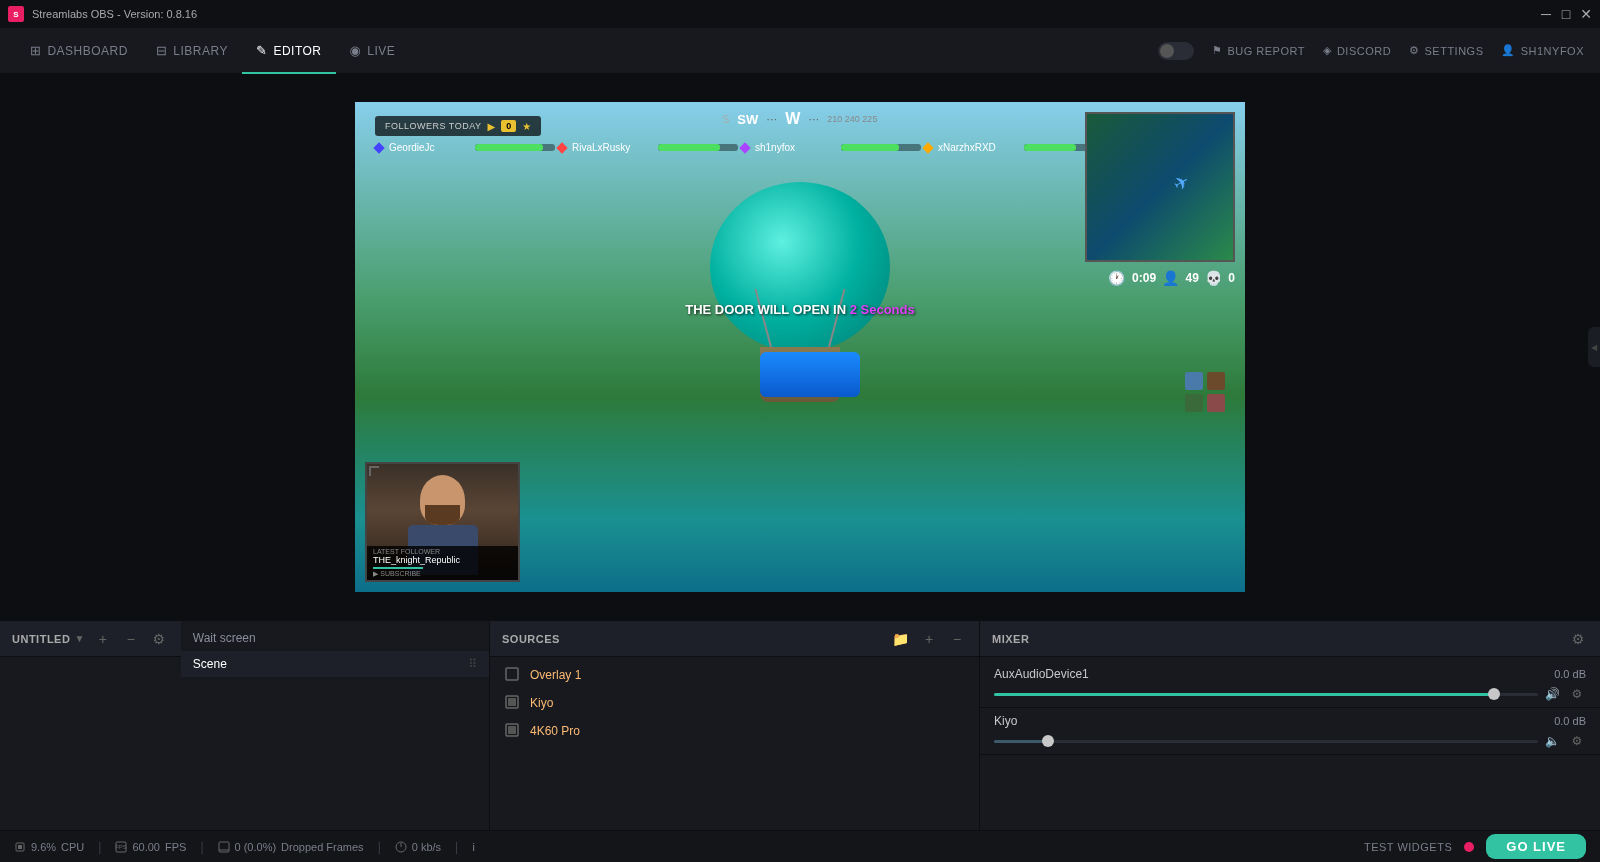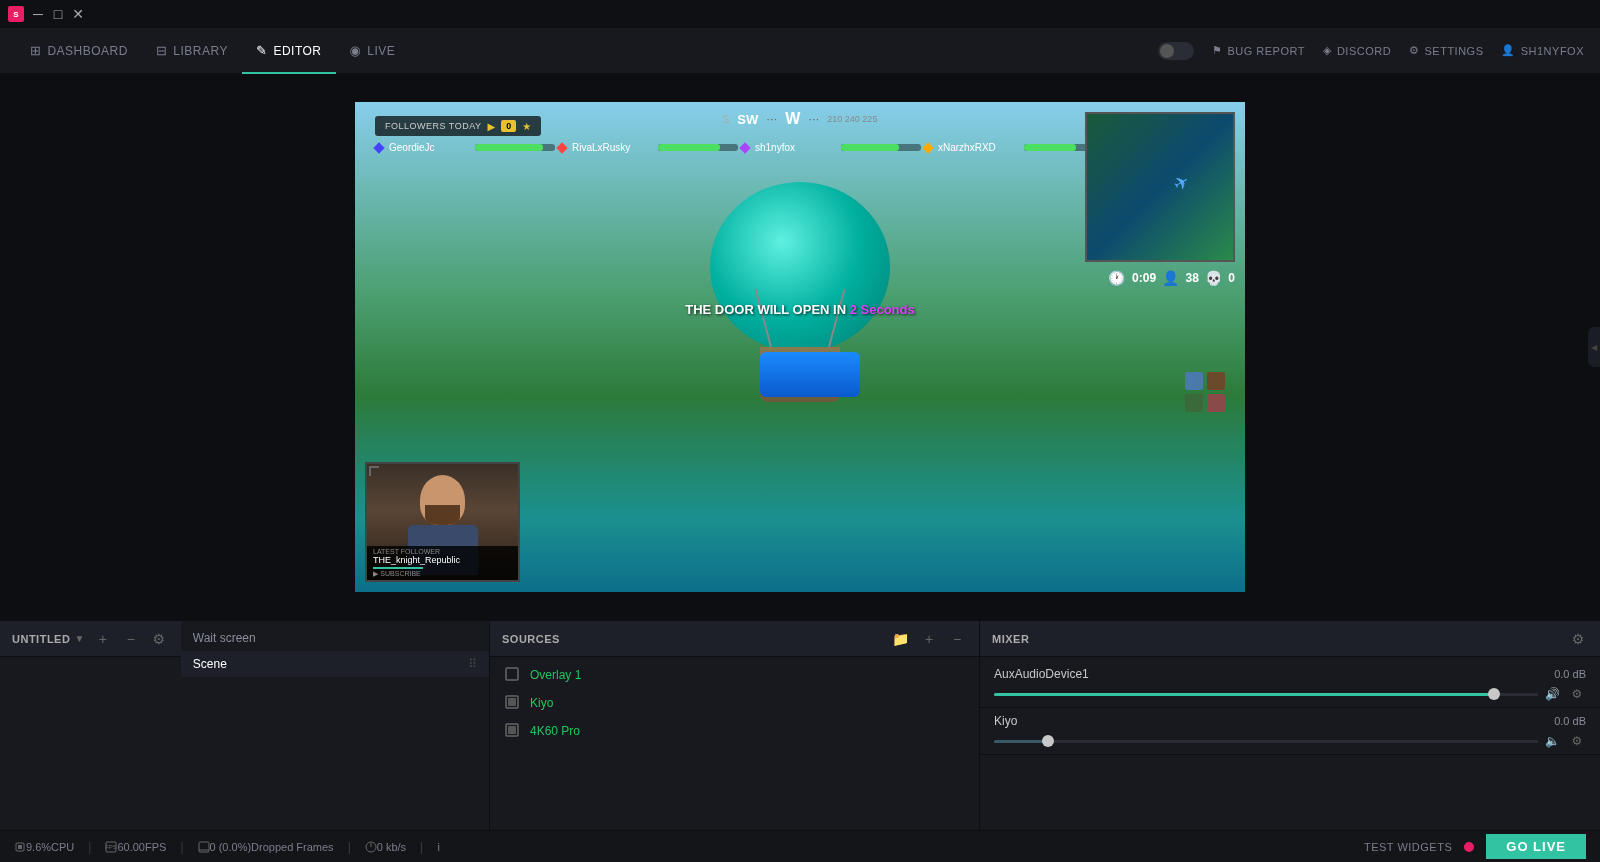--- a/index.html
+++ b/index.html
@@ -459,21 +459,21 @@
     #sources-panel {
       width: 490px;
       display: flex;
       flex-direction: column;
       border-right: 1px solid #0d0e11;
       flex-shrink: 0;
     }
     .source-item {
       padding: 6px 14px;
       cursor: pointer;
-      color: #22c55e;
+      color: #fdba74;
       font-size: 12px;
       display: flex;
       align-items: center;
       gap: 10px;
     }
     .source-icon {
       color: #666;
       font-size: 11px;
       width: 16px;
       text-align: center;
@@ -559,20 +559,21 @@
       display: flex;
       align-items: center;
       padding: 0 14px;
       gap: 0;
       flex-shrink: 0;
       border-top: 1px solid #0d0e11;
     }
     .status-item {
       display: flex;
       align-items: center;
+      gap: 5px;
       color: #7a7e8a;
       font-size: 11px;
       padding-right: 14px;
     }
     .status-divider {
       color: #3a3d45;
       margin-right: 14px;
     }
     .status-right {
       margin-left: auto;
@@ -589,21 +590,21 @@
       display: flex;
       align-items: center;
       gap: 5px;
     }
     .go-live-btn {
       background: #31c3a2;
       color: #fff;
       font-size: 13px;
       font-weight: 700;
       padding: 5px 20px;
-      border-radius: 0;
+      border-radius: 9px;
       cursor: pointer;
       text-transform: uppercase;
       letter-spacing: 1px;
       border: none;
     }
     .rec-dot {
       width: 10px;
       height: 10px;
       background: #e91e63;
       border-radius: 50%;
@@ -633,20 +634,21 @@
 </head>
 <body>
 
 <div id="titlebar">
   <div class="app-icon">
     <svg width="12" height="12" viewBox="0 0 12 12">
         <circle cx="6" cy="6" r="5" fill="#e91e63"></circle>
         <text x="6" y="9" text-anchor="middle" font-size="8" fill="white" font-weight="bold">S</text>
       </svg>
   </div>
+  <span class="title-text">Streamlabs OBS - Version: 0.8.16</span>
   <div class="window-controls">
     <span class="win-btn">─</span>
     <span class="win-btn">□</span>
     <span class="win-btn">✕</span>
   </div>
 </div>
 
 <div id="navbar">
   <div class="nav-item">
     <span class="nav-icon">⊞</span>
@@ -760,21 +762,21 @@
           <div style="position:absolute;inset:0;background:linear-gradient(135deg,#1a5a3a 0%,#0d4a6e 50%,#2a8a4a 100%);opacity:0.8;"></div>
 
           <div style="position:absolute;top:40%;right:30%;color:#5af;font-size:18px;transform:rotate(-30deg);">✈</div>
         </div>
       </div>
 
       <div class="stats-row">
         <span style="font-size:14px;">🕐</span>
         <span style="color:#fff;font-weight:bold;">0:09</span>
         <span style="font-size:14px;">👤</span>
-        <span style="color:#fff;font-weight:bold;">38</span>
+        <span style="color:#fff;font-weight:bold;">49</span>
         <span style="font-size:14px;">💀</span>
         <span style="color:#fff;font-weight:bold;">0</span>
       </div>
 
       <div style="position:absolute;bottom:180px;right:20px;display:flex;flex-direction:column;gap:4px;">
         <div style="display:flex;gap:4px;">
           <div style="width:18px;height:18px;background:#4a7aaa;border-radius:2px;"></div>
           <div style="width:18px;height:18px;background:#6a4a2a;border-radius:2px;"></div>
         </div>
         <div style="display:flex;gap:4px;">

